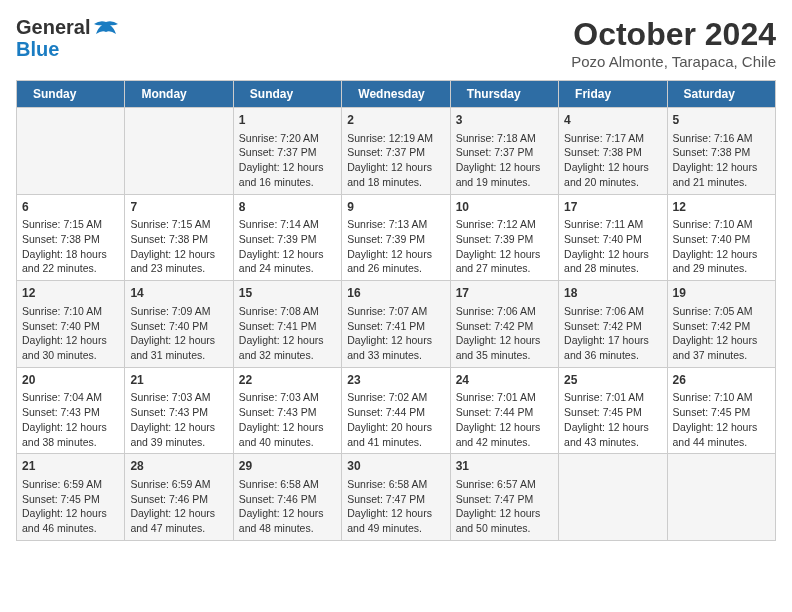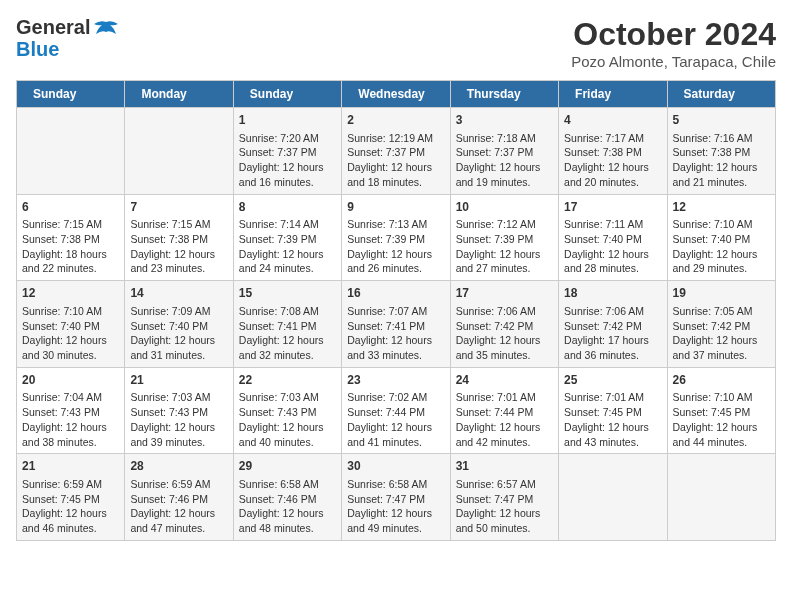--- a/index.html
+++ b/index.html
@@ -245,21 +245,21 @@
         <td>
           <div class="day-number">22</div>
           <div>Sunrise: 7:03 AM</div>
           <div>Sunset: 7:43 PM</div>
           <div>Daylight: 12 hours and 40 minutes.</div>
         </td>
         <td>
           <div class="day-number">23</div>
           <div>Sunrise: 7:02 AM</div>
           <div>Sunset: 7:44 PM</div>
-          <div>Daylight: 12 hours and 41 minutes.</div>
+          <div>Daylight: 20 hours and 41 minutes.</div>
         </td>
         <td>
           <div class="day-number">24</div>
           <div>Sunrise: 7:01 AM</div>
           <div>Sunset: 7:44 PM</div>
           <div>Daylight: 12 hours and 42 minutes.</div>
         </td>
         <td>
           <div class="day-number">25</div>
           <div>Sunrise: 7:01 AM</div>

